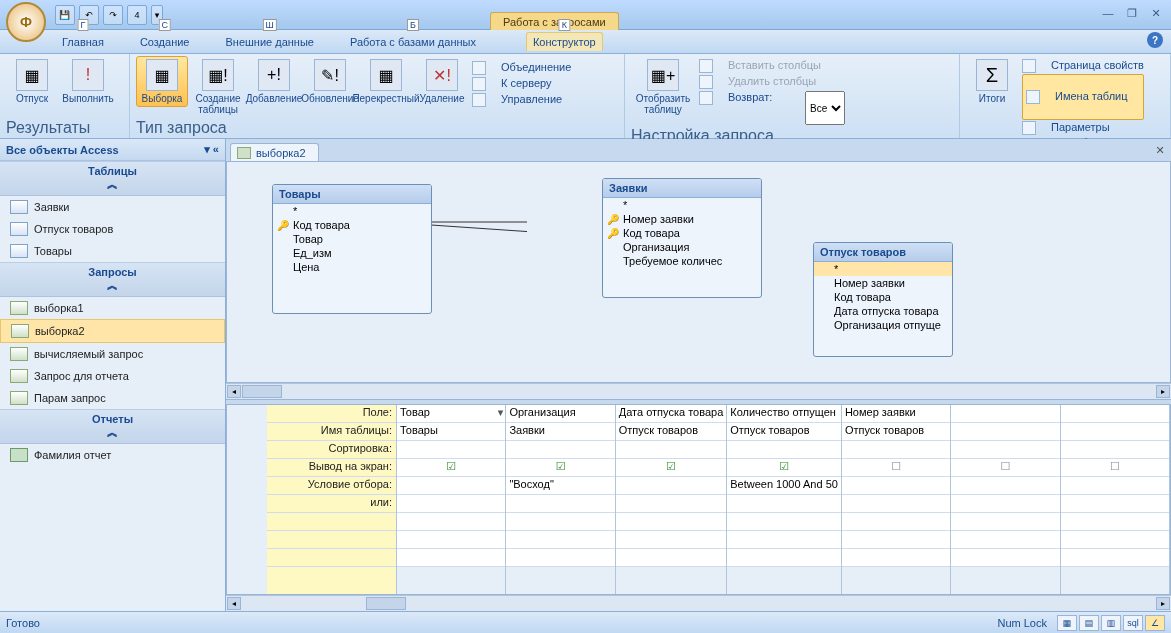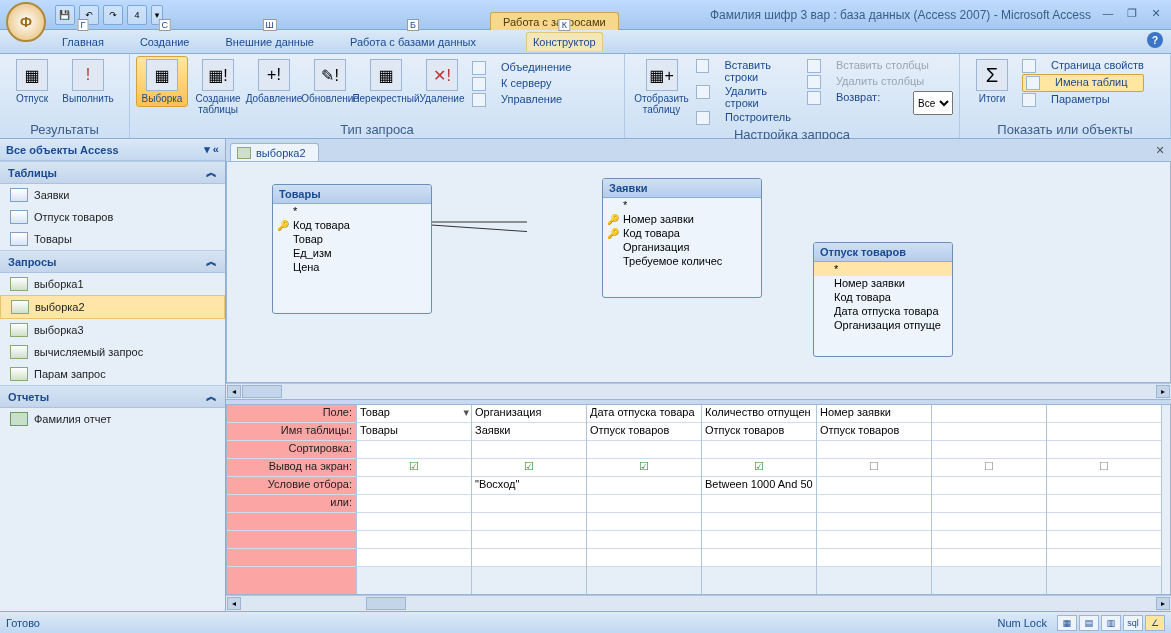--- a/index.html
+++ b/index.html
@@ -14,53 +14,53 @@
 .win-ctrl { position: absolute; right: 6px; top: 5px; display: flex; gap: 6px; }
 .win-ctrl span { width: 18px; height: 16px; display: flex; align-items: center; justify-content: center; color: #3a5d8a; font-size: 11px; cursor: pointer; }
 .menubar { height: 24px; background: linear-gradient(#dce9f8,#c0d8f2); border-bottom: 1px solid #8ab0d9; display: flex; align-items: center; padding-left: 56px; gap: 24px; color: #1a4a8f; }
 .menutab { padding: 3px 6px; cursor: pointer; position:relative;}
 .menutab .key { position:absolute; top:-14px; left:50%; transform:translateX(-50%); background:#fff; border:1px solid #999; font-size:9px; padding:0 2px;}
 .menutab.ctx { background: #f3e6b7; border:1px solid #e0c874; border-bottom:none; border-radius:3px 3px 0 0;}
 .help-ico { position:absolute; right:8px; top:32px; width:16px;height:16px; border-radius:50%; background:#3a76c4; color:#fff; display:flex;align-items:center;justify-content:center;font-weight:bold;font-size:10px;}
 .ribbon { height: 85px; background: linear-gradient(#e6eff9,#cde0f4); border-bottom: 1px solid #8ab0d9; display: flex; }
 .rgroup { border-right: 1px solid #b0c9e4; padding: 2px 6px 0; display: flex; flex-direction: column; }
 .rgroup-body { flex: 1; display: flex; align-items: flex-start; gap: 4px; }
-.rgroup-label { text-align: center; color: #3a5d8a; font-size: 13px; padding: 1px 0; }
+.rgroup-label { color: #3a5d8a; font-size: 16px; padding: 1px 0; }
 .big-btn { display: flex; flex-direction: column; align-items: center; width: 52px; padding: 2px; cursor: pointer; border: 1px solid transparent; border-radius: 3px; }
 .big-btn.sel { background: linear-gradient(#ffe7a2,#ffc14f); border: 1px solid #d9a23a; }
 .big-btn .icon { width: 32px; height: 32px; background: #e0e8f4; border: 1px solid #9ab5d6; display:flex;align-items:center;justify-content:center;font-size:16px;}
 .big-btn .lbl { color: #1a4a8f; font-size: 10px; text-align: center; margin-top: 2px; line-height: 1.1; }
 .small-link { color: #1a4a8f; font-size: 10px; cursor: pointer; display:flex;align-items:flex-start;gap:15px;padding:1px 0;}
 .small-link.dis { color:#9aa5b3;}
 .small-link .ic{width:14px;height:14px;border:1px solid #9ab5d6;background:#eef4fc;display:inline-block;}
-.ribbon select{font-size:10px;height:24px;}
+.ribbon select{font-size:10px;height:34px;}
 .workspace { flex: 1; display: flex; min-height: 0; }
 .navpane { width: 226px; background: #e6eef8; border-right: 1px solid #8ab0d9; display: flex; flex-direction: column; }
 .nav-head { height: 22px; background: linear-gradient(#dbe8f8,#c4d9f0); border-bottom: 1px solid #a9c3e0; display: flex; align-items: center; justify-content: space-between; padding: 0 6px; color: #1a4a8f; font-weight: bold; font-size: 12px;}
-.nav-section { background: linear-gradient(#d6e4f4,#c4d5ea); border-top:1px solid #b8cde6;border-bottom:1px solid #a9c3e0; padding: 3px 8px; color: #1a4a8f; font-weight: bold; display:flex;justify-content:space-between;align-items:center;}
+.nav-section { background: linear-gradient(#d6e4f4,#c4d5ea); border-top:1px solid #b8cde6;border-bottom:1px solid #a9c3e0; padding: 3px 8px; color: #1a4a8f; font-weight: bold; display:flex;justify-content:space-between;align-items:center;flex-direction:column;}
 .nav-item { padding: 4px 8px 4px 10px; display: flex; align-items: center; gap: 6px; color: #222; cursor: pointer; }
 .nav-item.sel { background: #ffe6a8; border:1px solid #e8c46a; }
 .nav-item .ic { width: 18px; height: 14px; background: linear-gradient(#fff,#d7e4f5); border: 1px solid #7fa2c9;}
 .nav-item .ic.qr{background:linear-gradient(#fff,#d0e0c8);border-color:#8aa974;}
 .nav-item .ic.rp{background:#c8e0c8;border-color:#6a9a6a;}
 .designer { flex: 1; display: flex; flex-direction: column; background: #c7d9ef; min-width:0;}
 .doc-tab-bar { height: 22px; background: #c7d9ef; display: flex; align-items:flex-end; padding-left:4px;}
 .doc-tab { background: #eef4fc; border:1px solid #9ab5d6; border-bottom:none; padding:3px 12px 2px 6px; display:flex;align-items:center;gap:5px;color:#1a4a8f;border-radius:3px 3px 0 0;}
 .doc-close{position:absolute;right:3px;top:3px;width:16px;height:16px;color:#555;display:flex;align-items:center;justify-content:center;cursor:pointer;}
 .diag-wrap{position:relative;flex:1;min-height:0;}
 .diag { position:absolute;inset:0; background: #e6eef8; border: 1px solid #9ab5d6; overflow: hidden; }
 .tblbox { position: absolute; background: #eef4fc; border: 1px solid #6c8fb8; border-radius: 3px; overflow:hidden;}
 .tblbox .hdr { background: linear-gradient(#cfe0f5,#b5cceb); border-bottom: 1px solid #8ab0d9; padding: 3px 6px; color: #1a4a8f; font-weight:bold;}
 .tblbox .fld { padding: 1px 6px 1px 20px; position:relative;}
 .tblbox .fld.sel{background:#ffe6a8;}
 .tblbox .fld .key{position:absolute;left:4px;top:2px;color:#c9a436;font-size:10px;}
 svg.lines{position:absolute;inset:0;pointer-events:none;}
 .hsplit{height:6px;background:#c7d9ef;border-top:1px solid #9ab5d6;border-bottom:1px solid #9ab5d6;cursor:row-resize;display:flex;}
 .grid-area{height:190px;background:#e6eef8;border:1px solid #9ab5d6;border-top:none;display:flex;overflow:auto;}
-.grid-labels{width:130px;border-right:1px solid #b0c4dc;background:#fca5a5;}
+.grid-labels{width:130px;border-right:1px solid #b0c4dc;background:#fef9c3;margin-left:40px;}
 .grid-labels div{height:18px;text-align:right;padding:1px 4px;color:#222;border-bottom:1px solid #d0dced;}
 .grid-cols{flex:1;display:flex;overflow:hidden;}
 .gcol{width:115px;border-right:1px solid #b0c4dc;}
 .gcol div{height:18px;border-bottom:1px solid #d0dced;padding:1px 3px;overflow:hidden;white-space:nowrap;text-overflow:ellipsis;background:#fff;}
 .gcol div.chk{text-align:center;color:#2a8a2a;background:#fff;}
 .gcol div.chk.off{color:#888;}
 .statusbar{height:22px;background:linear-gradient(#dce9f8,#c0d8f2);border-top:1px solid #8ab0d9;display:flex;align-items:center;justify-content:space-between;padding:0 6px;color:#1a4a8f;}
 .view-btns{display:flex;gap:2px;}
 .view-btns span{width:20px;height:16px;border:1px solid #9ab5d6;background:#eef4fc;display:flex;align-items:center;justify-content:center;font-size:9px;}
 .scroll-h{height:16px;background:#dde7f3;border-top:1px solid #b0c4dc;position:relative;}
@@ -75,21 +75,20 @@
   <div class="qat">
     <div class="qat-btn">💾</div>
     <div class="qat-btn">↶</div>
     <div class="qat-btn">↷</div>
     <div class="qat-btn">4</div>
     <div class="qat-btn" style="width:12px;">▾</div>
   </div>
   <div class="title-tabs">
       <div class="ctx-tab">Работа с запросами</div>
     </div>
-  <div class="title-text">Фамилия шифр 3 вар : база данных (Access 2007) - Microsoft Access</div>
   <div class="win-ctrl">
     <span>—</span>
     <span>❐</span>
     <span>✕</span>
   </div>
 </div>
 <div class="help-ico">?</div>
 
 <div class="menubar">
   <div class="menutab"><span class="key">Г</span><span>Главная</span></div>
@@ -156,34 +155,20 @@
     </div>
     <div class="rgroup-label">Тип запроса</div>
   </div>
   <div class="rgroup" style="width:335px;">
     <div class="rgroup-body">
       <div class="big-btn" style="width:64px;">
           <div class="icon">▦+</div>
           <div class="lbl">Отобразить таблицу</div>
         </div>
       <div style="padding-top:2px;">
-        <div class="small-link">
-            <span class="ic"></span>
-            <span>Вставить строки</span>
-          </div>
-        <div class="small-link">
-            <span class="ic"></span>
-            <span>Удалить строки</span>
-          </div>
-        <div class="small-link">
-            <span class="ic"></span>
-            <span>Построитель</span>
-          </div>
-      </div>
-      <div style="padding-top:2px;">
         <div class="small-link dis">
             <span class="ic"></span>
             <span>Вставить столбцы</span>
           </div>
         <div class="small-link dis">
             <span class="ic"></span>
             <span>Удалить столбцы</span>
           </div>
         <div class="small-link"><span class="ic"></span><span>Возврат:</span>&nbsp;<select><option>Все</option></select></div>
       </div>
@@ -194,21 +179,21 @@
     <div class="rgroup-body">
       <div class="big-btn">
           <div class="icon" style="font-size:20px;">Σ</div>
           <div class="lbl">Итоги</div>
         </div>
       <div style="padding-top:2px;">
         <div class="small-link">
             <span class="ic"></span>
             <span>Страница свойств</span>
           </div>
-        <div class="small-link" style="background:#ffe7a2;border:1px solid #d9a23a;border-radius:2px;padding:1px 3px;">
+        <div class="small-link" style="background:#ffe7a2;border:1px solid #d9a23a;border-radius:2px;padding:15px 3px;">
             <span class="ic"></span>
             <span>Имена таблиц</span>
           </div>
         <div class="small-link">
             <span class="ic"></span>
             <span>Параметры</span>
           </div>
       </div>
     </div>
     <div class="rgroup-label">Показать или объекты</div>
@@ -245,25 +230,25 @@
     <div class="nav-item">
         <span class="ic qr"></span>
         <span>выборка1</span>
       </div>
     <div class="nav-item sel">
         <span class="ic qr"></span>
         <span>выборка2</span>
       </div>
     <div class="nav-item">
         <span class="ic qr"></span>
-        <span>выборка3</span>
+        <span>вычисляемый запрос</span>
       </div>
     <div class="nav-item">
         <span class="ic qr"></span>
-        <span>вычисляемый запрос</span>
+        <span>Запрос для отчета</span>
       </div>
     <div class="nav-item">
         <span class="ic qr"></span>
         <span>Парам запрос</span>
       </div>
     <div class="nav-section">
         <span>Отчеты</span>
         <span>︽</span>
       </div>
     <div class="nav-item">

